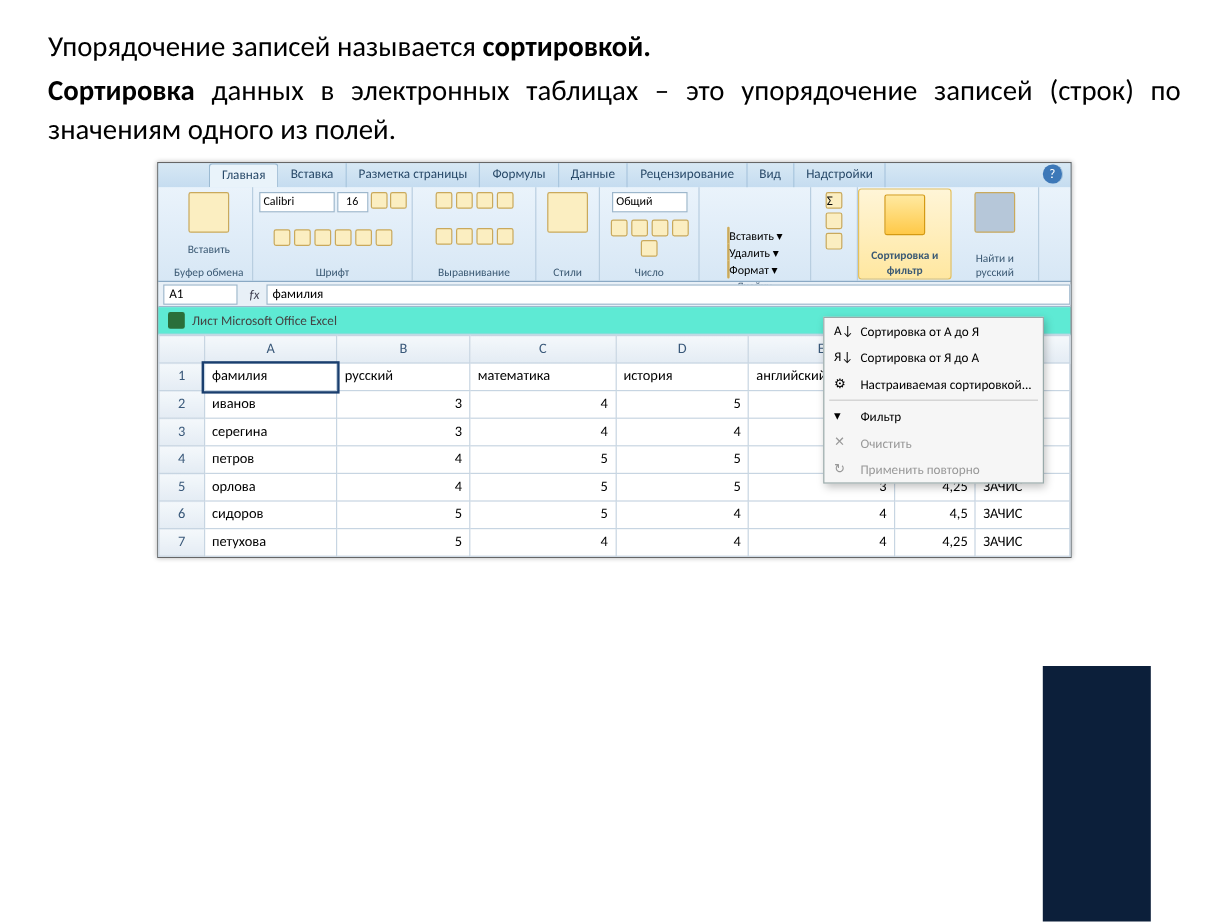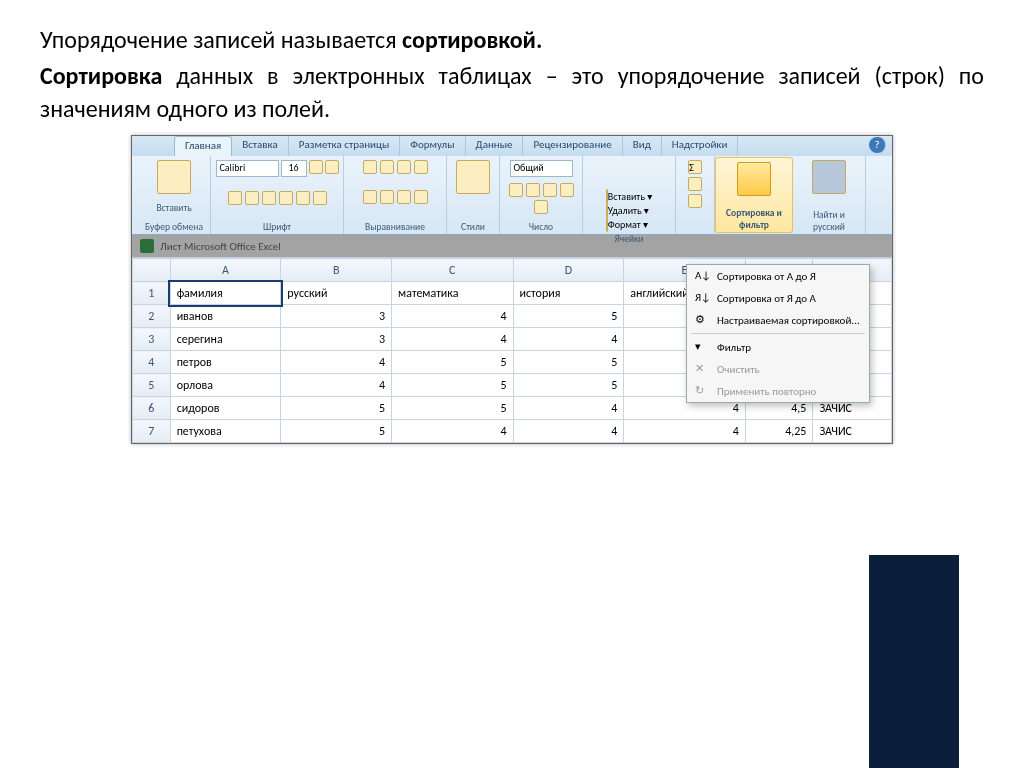--- a/index.html
+++ b/index.html
@@ -146,21 +146,21 @@
   .fbar {
     height: 20px; background: #e8f0f7;
     border-bottom: 1px solid #9db7cc;
     display: flex; align-items: center;
     font-size: 11px;
   }
   .fbar .cellref { width: 56px; background:#fff; border:1px solid #9db7cc; height:15px; padding-left:4px; margin: 0 4px;}
   .fbar .fx { padding: 0 6px; font-style: italic; color:#445;}
   .fbar .fval { flex:1; background:#fff; border:1px solid #9db7cc; height:15px; padding-left:4px;}
   .sheetname {
-    padding: 4px 8px; background:#a3a3a3; border-bottom:1px solid #bcd0e0;
+    padding: 4px 8px; background:#5eead4; border-bottom:1px solid #bcd0e0;
     font-size: 11px; color:#444; display:flex; align-items:center; gap:6px;
   }
   .sheetname .xicon { width:14px; height:14px; background:#2a6f3a; border-radius:2px;}
   .grid {
     background:#fff;
   }
   .grid table { border-collapse: collapse; width: 100%; }
   .grid th, .grid td {
     border: 1px solid #c7d5e2;
     font-size: 12px;
@@ -321,20 +321,25 @@
         <div class="rgroup hl" style="width:64px;font-weight:bold;">
           <div class="ic big"></div>
           <div class="lbl">Сортировка и фильтр</div>
         </div>
         <div class="rgroup" style="width:60px;">
           <div class="ic big" style="background:#b6c7d9;"></div>
           <div class="lbl">Найти и русский</div>
         </div>
       </div>
 
+      <div class="fbar">
+        <div class="cellref">A1</div>
+        <div class="fx">fx</div>
+        <div class="fval">фамилия</div>
+      </div>
 
       <div class="sheetname">
         <span class="xicon"></span>
         <span>Лист Microsoft Office Excel</span>
       </div>
 
       <div class="grid">
         <table>
           <tbody>
               <tr>

